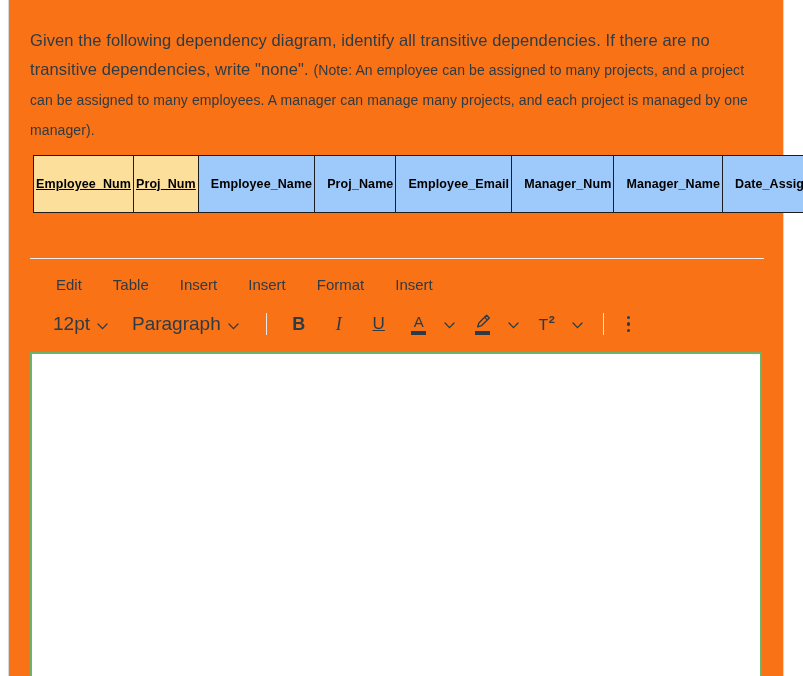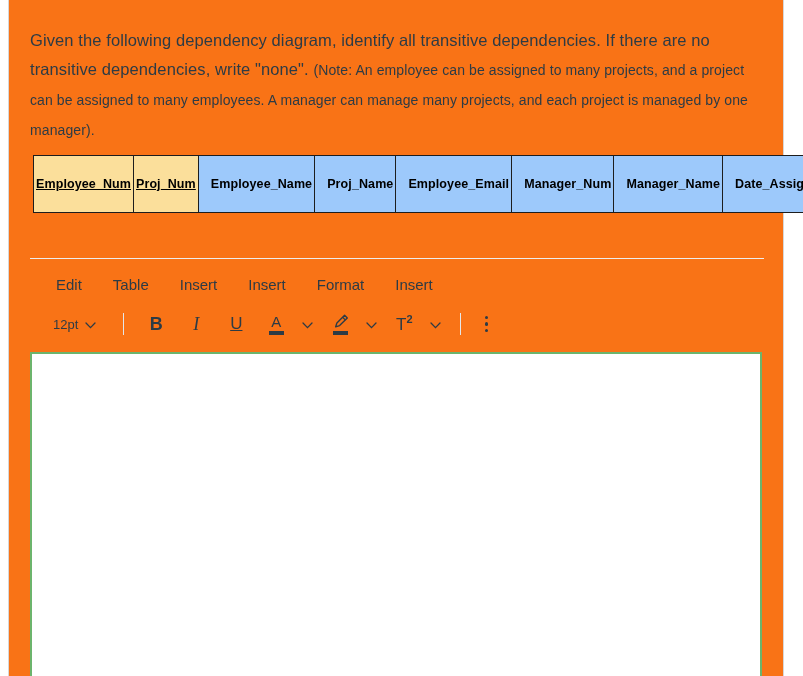--- a/index.html
+++ b/index.html
@@ -129,21 +129,21 @@
     align-items: center;
     height: 36px;
   }
   .tb-select {
     display: flex;
     align-items: center;
     gap: 7px;
     padding: 5px 9px;
     margin-right: 6px;
     color: #2d3b45;
-    font-size: 13px;
+    font-size: 19px;
     cursor: pointer;
     border-radius: 3px;
     white-space: nowrap;
   }
   .tb-btn {
     display: flex;
     align-items: center;
     justify-content: center;
     width: 32px;
     height: 30px;
@@ -183,21 +183,21 @@
     display: block;
     width: 3.5px;
     height: 3.5px;
     border-radius: 50%;
     background: #2d3b45;
   }
 
   .glyph-b  { font-size: 18px; font-weight: bold; font-family: "Liberation Sans", sans-serif; }
   .glyph-i  { font-size: 18px; font-style: italic; font-family: "Liberation Serif", serif; }
   .glyph-u  { font-size: 17px; text-decoration: underline; font-family: "Liberation Sans", sans-serif; }
-  .glyph-t  { font-size: 17px; font-family: Liberation Sans, sans-serif; }
+  .glyph-t  { font-size: 17px; font-family: Liberation Mono, monospace; }
   .glyph-t sup { font-size: 11px; font-weight: bold; }
 
   .icon-colorA {
     display: flex;
     flex-direction: column;
     align-items: center;
     justify-content: center;
     line-height: 1;
   }
   .icon-colorA .letter { font-size: 15px; font-weight: 500; }
@@ -293,20 +293,28 @@
 
       <div class="tb-select">
         <span>12pt</span>
         <span>
           <svg width="11" height="7" viewBox="0 0 11 7" aria-hidden="true">
             <path d="M1 1 L5.5 5.6 L10 1" fill="none" stroke="#2d3b45" stroke-width="1.3" stroke-linecap="round"></path>
           </svg>
         </span>
       </div>
 
+      <div class="tb-select">
+        <span>Paragraph</span>
+        <span>
+          <svg width="11" height="7" viewBox="0 0 11 7" aria-hidden="true">
+            <path d="M1 1 L5.5 5.6 L10 1" fill="none" stroke="#2d3b45" stroke-width="1.3" stroke-linecap="round"></path>
+          </svg>
+        </span>
+      </div>
 
       <div class="tb-divider"></div>
 
       <div class="tb-btn">
         <span class="glyph-b">B</span>
       </div>
 
       <div class="tb-btn">
         <span class="glyph-i">I</span>
       </div>

